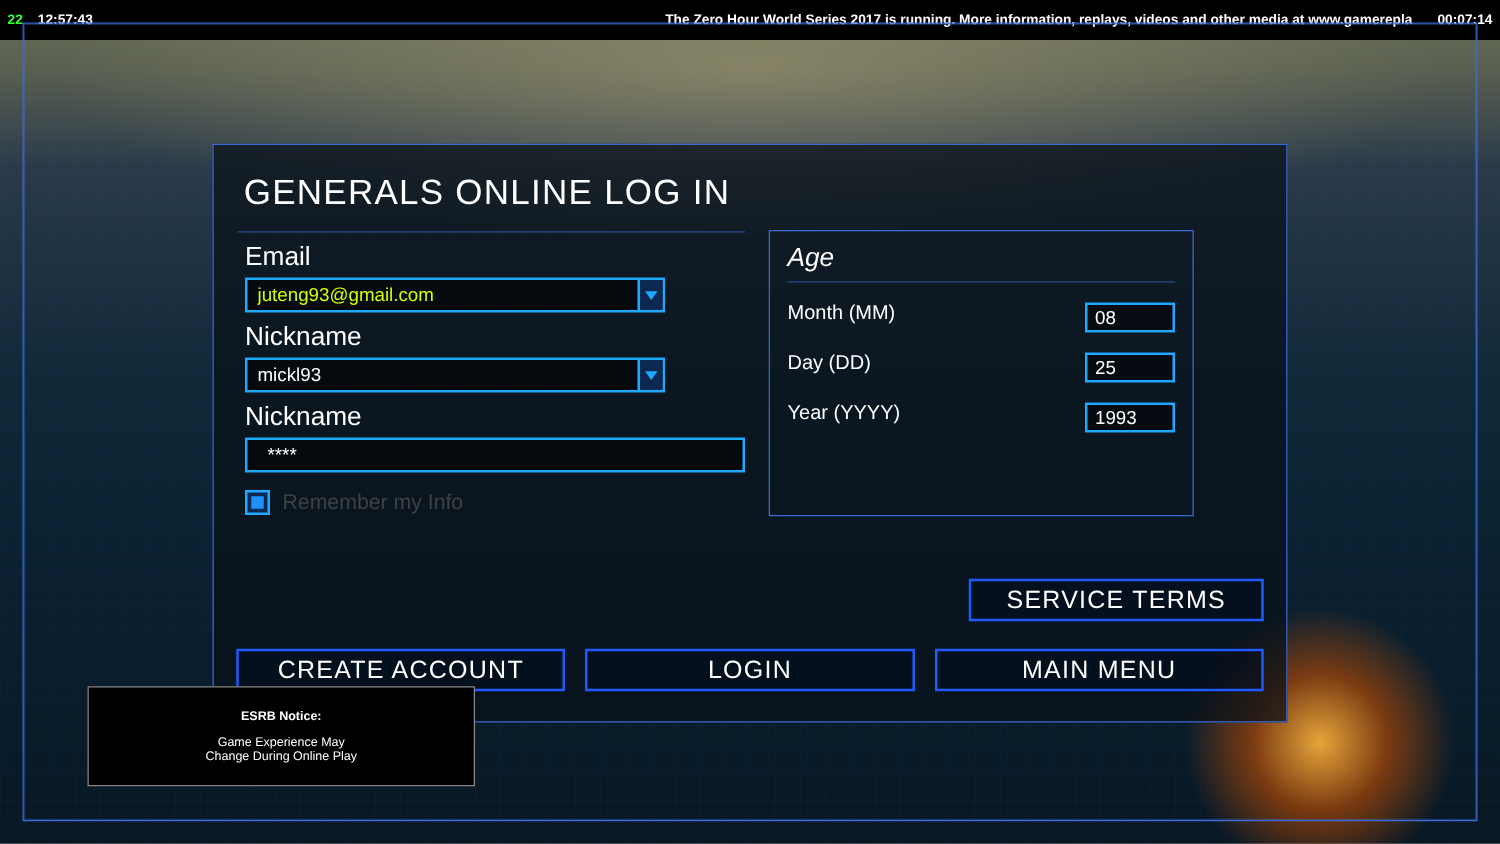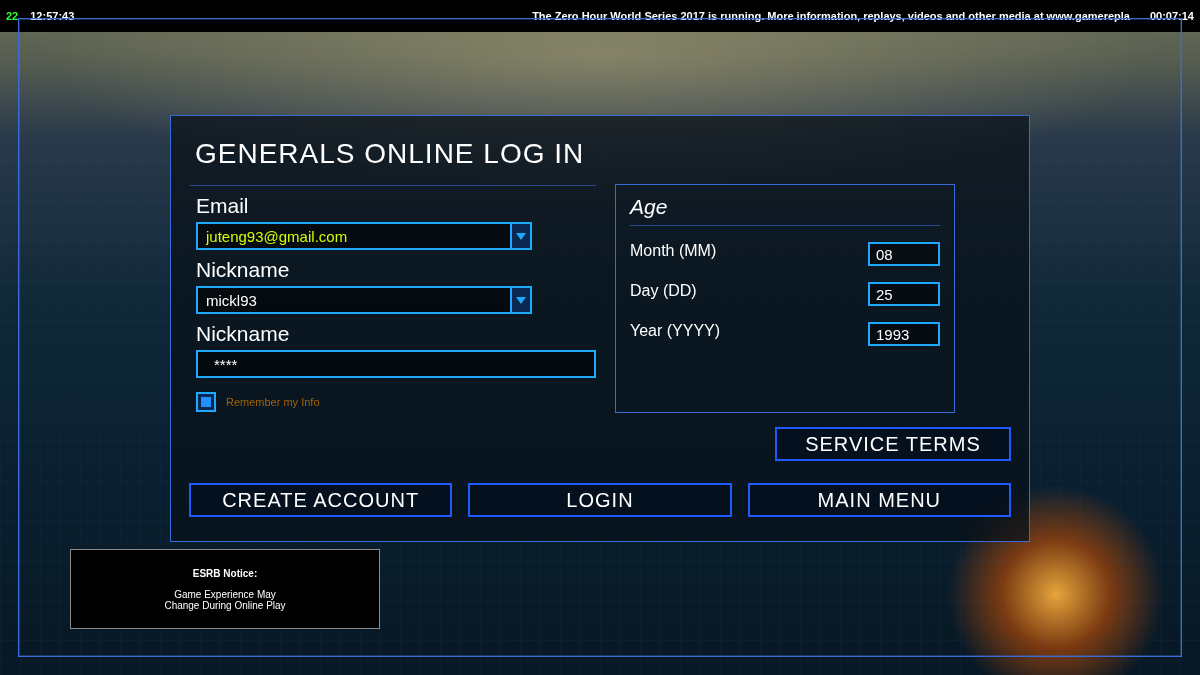--- a/index.html
+++ b/index.html
@@ -82,21 +82,21 @@
     display: flex; align-items: center; gap: 10px;
     margin: 14px 0 0 6px;
   }
   .chk {
     width: 20px; height: 20px; border: 2px solid #1fa8ff;
     background: #0a2850; position: relative;
   }
   .chk.checked::after {
     content:""; position:absolute; inset:3px; background:#1f90ff;
   }
-  .remember span { font-size: 11px; color: #a16207; }
+  .remember span { font-size: 17px; color: #404040; }
   .section-title {
     font-size: 21px; color: #fff; padding: 2px 0 6px 0;
     border-bottom: 1px solid rgba(58,106,216,0.6);
     margin-bottom: 16px;
     font-style: italic;
   }
   .age-row {
     display: flex; justify-content: space-between;
     margin: 0 0 16px 0;
   }
@@ -110,21 +110,21 @@
     display: flex; gap: 16px; margin-top: 22px;
   }
   .btn {
     flex: 1;
     border: 2px solid #1f5aff;
     background: rgba(0,10,30,0.4);
     color: #fff; font-size: 20px; letter-spacing: 1px;
     height: 34px; display:flex; align-items:center; justify-content:center;
     cursor: pointer;
   }
-  .btn.small { width: 236px; flex: none; margin-left: auto; }
+  .btn.small { width: 236px; flex: none; margin-left: auto; margin-top: 36px; }
   .service-row { display:flex; margin-top: 14px; }
   .esrb {
     position: absolute; left: 70px; bottom: 46px;
     width: 310px; height: 80px;
     background: #000; border: 1px solid #888;
     color: #fff; font-size: 10px;
     display: flex; flex-direction: column; align-items: center; justify-content: center;
     gap: 10px; text-align: center;
   }
   .esrb-title { font-weight: bold; }

